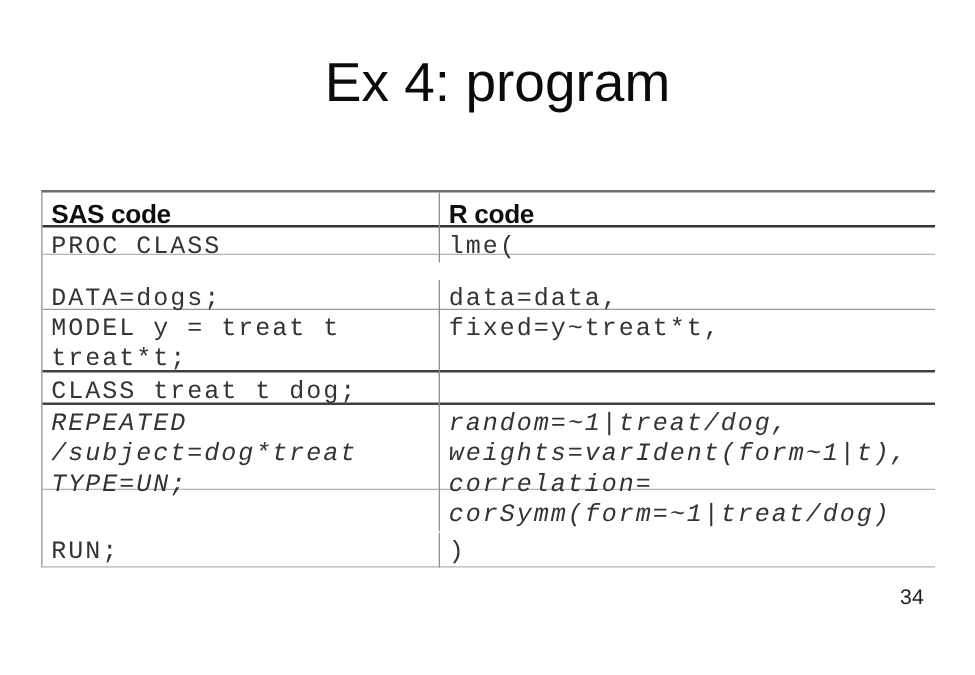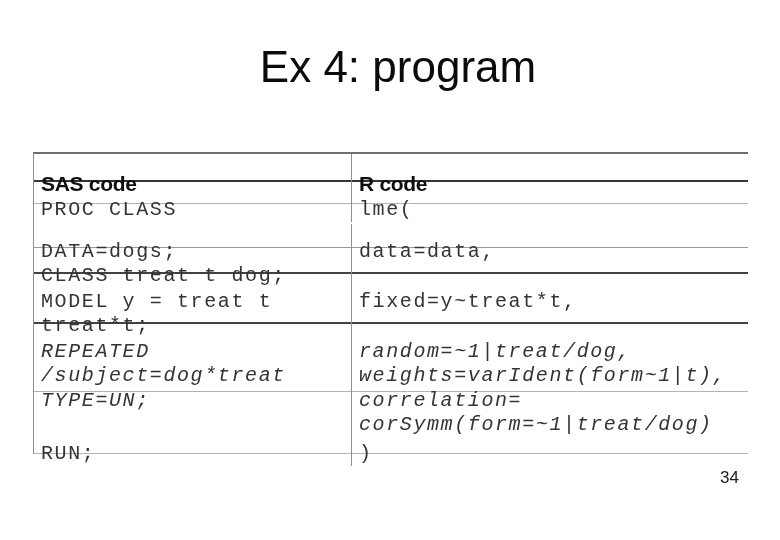--- a/index.html
+++ b/index.html
@@ -40,21 +40,21 @@
   .trow.sep-thick { border-bottom:2px solid #414141; }
   .h-r1 { height:22px; }
   .h-r2 { height:24px; }
   .h-r3 { height:26px; }
   .h-r4 { height:50px; }
   .h-r5 { height:68px;font-style:italic; }
   .h-r6 { height:28px;margin-top:34px; }
 
   .cell {
     box-sizing:border-box;
-    padding:16px 4px 0 7px;
+    padding:4px 4px 0 7px;
     overflow:visible;
   }
   .cell.rcol { border-left:1px solid #8f8f8f; }
 
   .headtxt {
     font-family:"Liberation Sans", sans-serif;
     font-weight:bold;
     font-size:21px;
     line-height:28px;
     letter-spacing:-0.3px;
@@ -95,29 +95,29 @@
   <div class="trow h-r1 sep-thin">
     <div class="cell code">PROC CLASS</div>
     <div class="cell rcol code">lme(</div>
   </div>
 
   <div class="trow h-r2 sep-mid">
     <div class="cell code">DATA=dogs;</div>
     <div class="cell rcol code">data=data,</div>
   </div>
 
-  <div class="trow h-r3 sep-thick">
-    <div class="cell code">CLASS treat t dog;</div>
-    <div class="cell rcol code"></div>
-  </div>
-
   <div class="trow h-r4 sep-thick">
     <div class="cell code">MODEL y = treat t
 treat*t;</div>
     <div class="cell rcol code">fixed=y~treat*t,</div>
+  </div>
+
+  <div class="trow h-r3 sep-thick">
+    <div class="cell code">CLASS treat t dog;</div>
+    <div class="cell rcol code"></div>
   </div>
 
   <div class="trow h-r5 sep-thin">
     <div class="cell code">REPEATED
 /subject=dog*treat
 TYPE=UN;</div>
     <div class="cell rcol code">random=~1|treat/dog,
 weights=varIdent(form~1|t),
 correlation=
 corSymm(form=~1|treat/dog)</div>

